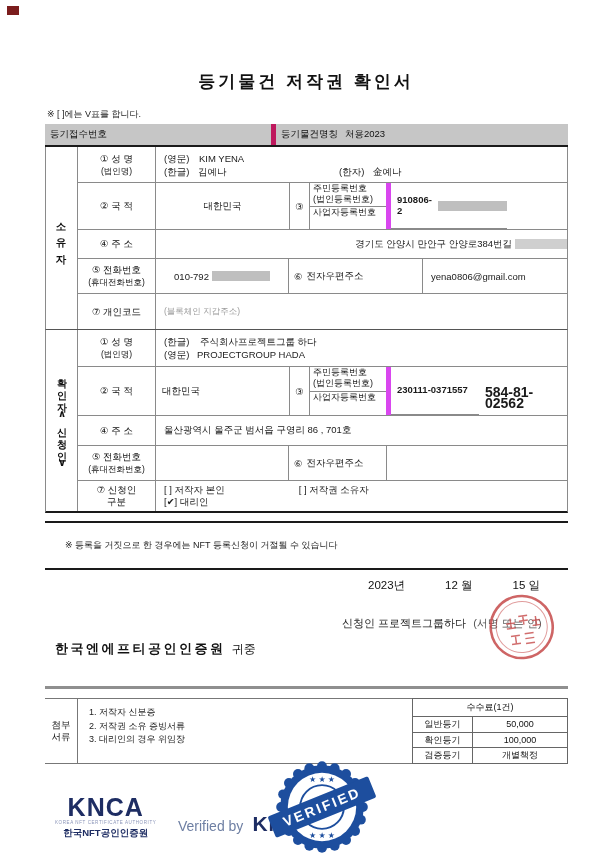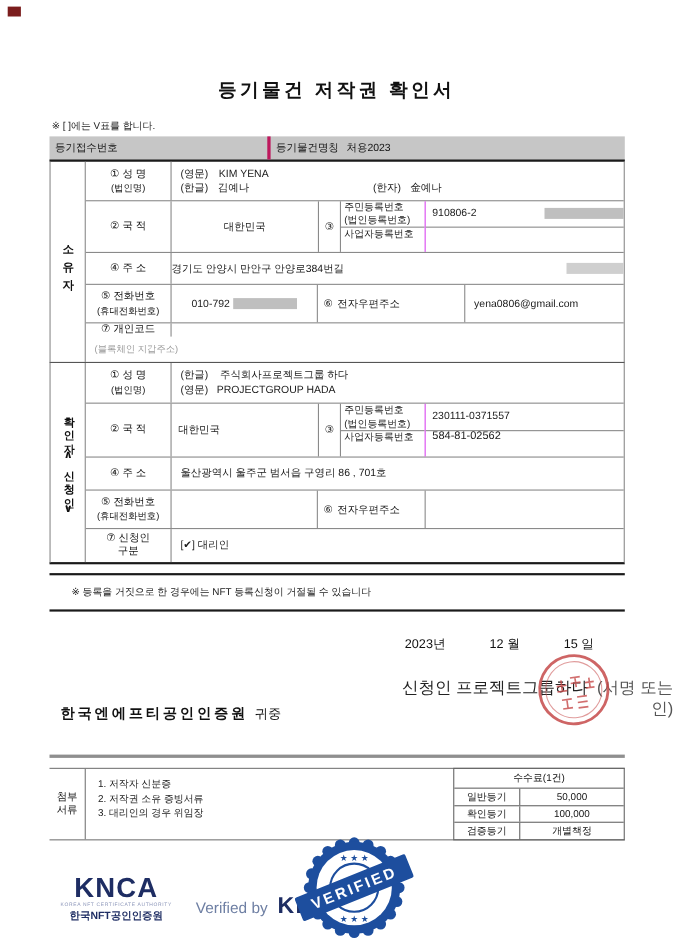--- a/index.html
+++ b/index.html
@@ -7,52 +7,52 @@
     position:relative;width:612px;height:864px;background:#ffffff;overflow:hidden;
     font-family:"Liberation Sans","DejaVu Sans",sans-serif;color:#1a1a1a;
   }
   .abs{position:absolute;}
   
   .doc-title{width:612px;text-align:center;font-size:17px;font-weight:bold;letter-spacing:3px;color:#111;}
   .chk-note{font-size:9px;color:#222;}
   
   .grayhead{display:flex;background:#c6c6c6;border-bottom:2px solid #1a1a1a;height:23px;box-sizing:border-box;}
   .grayhead .gcell{font-size:9.5px;color:#111;display:flex;align-items:center;padding-left:5px;box-sizing:border-box;}
-  .grayhead .gcell.first{width:201px;border-right:3px solid #be185d;}
+  .grayhead .gcell.first{width:231px;border-right:5px solid #be185d;}
   
   .section{display:flex;border-left:1px solid #8a8a8a;border-right:1px solid #8a8a8a;box-sizing:border-box;}
   .section.owner{border-bottom:1px solid #555;}
   .section.applicant{border-bottom:2px solid #1a1a1a;}
   .vcol{width:32px;border-right:1px solid #8a8a8a;display:flex;align-items:center;justify-content:center;box-sizing:border-box;}
   .vtext{writing-mode:vertical-rl;text-orientation:upright;font-size:10.5px;font-weight:bold;letter-spacing:5px;color:#111;}
   .rows{flex:1;display:flex;flex-direction:column;}
   .row{display:flex;border-bottom:1px solid #8a8a8a;box-sizing:border-box;}
   .row:last-child{border-bottom:none;}
   .lcell{width:78px;border-right:1px solid #8a8a8a;display:flex;flex-direction:column;align-items:center;justify-content:center;font-size:9.5px;color:#111;box-sizing:border-box;text-align:center;line-height:12px;}
   .lcell .sub{font-size:8.5px;}
   .ccell{flex:1;display:flex;align-items:center;font-size:9.5px;box-sizing:border-box;}
   .col2{display:flex;flex-direction:column;justify-content:center;width:100%;}
   .natcell{width:133px;display:flex;align-items:center;justify-content:center;box-sizing:border-box;}
   .natcell.leftalign{justify-content:flex-start;padding-left:6px;}
   .circcell{width:20px;border-left:1px solid #8a8a8a;display:flex;align-items:center;justify-content:center;box-sizing:border-box;font-size:9.5px;}
   .reglabels{width:77px;border-left:1px solid #8a8a8a;display:flex;flex-direction:column;box-sizing:border-box;}
-  .regvals{flex:1;border-left:1px solid #d946ef;display:flex;flex-direction:column;box-sizing:border-box;}
-  .subrow{flex:1;display:flex;flex-direction:column;align-items:flex-start;justify-content:space-between;padding-left:3px;font-size:9px;line-height:10.5px;box-sizing:border-box;}
+  .regvals{flex:1;border-left:5px solid #d946ef;display:flex;flex-direction:row;box-sizing:border-box;font-weight:bold;}
+  .subrow{flex:1;display:flex;flex-direction:column;align-items:flex-start;justify-content:flex-start;padding-left:3px;font-size:9px;line-height:10.5px;box-sizing:border-box;}
   .subrow.divider{border-bottom:1px solid #8a8a8a;}
   .phonecell{width:132px;display:flex;align-items:center;justify-content:center;box-sizing:border-box;}
   .emaillabel{width:98px;border-left:1px solid #8a8a8a;display:flex;align-items:center;padding-left:5px;box-sizing:border-box;}
   .emailval{flex:1;border-left:1px solid #8a8a8a;display:flex;align-items:center;padding-left:8px;box-sizing:border-box;}
   .redact{display:inline-block;height:10px;background:#bfbfbf;vertical-align:middle;margin-left:3px;}
   .placeholder{color:#9a9a9a;font-size:8.5px;padding-left:8px;}
   
   .notice-band{border-top:2px solid #1a1a1a;border-bottom:2px solid #1a1a1a;box-sizing:border-box;display:flex;align-items:center;}
   .notice-band span{font-size:9px;color:#222;padding-left:20px;}
   
   .dateline{display:flex;justify-content:space-between;font-size:11.5px;color:#111;gap:39px;}
-  .sigline{font-size:15px;color:#222;text-align:right;}
+  .sigline{font-size:11px;color:#222;text-align:right;}
   .recipient{font-size:13px;font-weight:bold;letter-spacing:2.5px;color:#111;}
   .recipient .suffix{font-size:12px;font-weight:normal;letter-spacing:0;}
   .gray-divider{background:#8f8f8f;height:3px;}
   
   .attach-block{border-top:1px solid #777;border-bottom:1px solid #777;box-sizing:border-box;position:absolute;}
   .attach-label{position:absolute;left:0;top:0;bottom:0;width:32px;border-right:1px solid #777;display:flex;flex-direction:column;align-items:center;justify-content:center;font-size:9.5px;line-height:12px;color:#111;}
   .attach-items{position:absolute;left:44px;top:7px;font-size:9px;line-height:13.5px;color:#222;}
   .feetable{position:absolute;right:0;top:-1px;bottom:-1px;width:156px;border:1px solid #666;box-sizing:border-box;display:flex;flex-direction:column;font-size:9px;color:#111;}
   .feehead{height:18px;border-bottom:1px solid #666;display:flex;align-items:center;justify-content:center;box-sizing:border-box;}
   .feerow{flex:1;display:flex;border-bottom:1px solid #666;box-sizing:border-box;}
@@ -145,21 +145,21 @@
                 <span></span>
               </div>
             </div>
           </div>
         </div>
 
         <div class="row" style="height:29px;">
           <div class="lcell">
             <div><span>④</span> <span>주 소</span></div>
           </div>
-          <div class="ccell" style="justify-content:space-between;">
+          <div class="ccell" style="justify-content:flex-end;">
             <span>경기도 안양시 만안구 안양로384번길</span>
             <span class="redact" style="width:52px;background:#cfcfcf;"></span>
           </div>
         </div>
 
         <div class="row" style="height:35px;">
           <div class="lcell">
             <div><span>⑤</span> <span>전화번호</span></div>
             <div class="sub">(휴대전화번호)</div>
           </div>
@@ -169,21 +169,21 @@
               <span class="redact" style="width:58px;"></span>
             </div>
             <div class="emaillabel" style="height:100%;">
               <span>⑥</span>
               <span style="margin-left:4px;">전자우편주소</span>
             </div>
             <div class="emailval" style="height:100%;margin-left:36px;">yena0806@gmail.com</div>
           </div>
         </div>
 
-        <div class="row" style="height:35px;flex-direction:column;">
+        <div class="row" style="height:35px;">
           <div class="lcell">
             <div><span>⑦</span> <span>개인코드</span></div>
           </div>
           <div class="ccell">
             <span class="placeholder">(블록체인 지갑주소)</span>
           </div>
         </div>
       </div>
     </div>
 
@@ -225,21 +225,21 @@
                 <span>(법인등록번호)</span>
               </div>
               <div class="subrow">
                 <span>사업자등록번호</span>
               </div>
             </div>
             <div class="regvals" style="height:100%;">
               <div class="subrow divider" style="flex-direction:row;align-items:center;padding-left:6px;font-size:9.5px;">
                 <span>230111-0371557</span>
               </div>
-              <div class="subrow" style="font-size:10px;padding-left:6px;">
+              <div class="subrow" style="font-size:14px;padding-left:6px;margin-top:20px;">
                 <span>584-81-02562</span>
               </div>
             </div>
           </div>
         </div>
 
         <div class="row" style="height:30px;">
           <div class="lcell">
             <div><span>④</span> <span>주 소</span></div>
           </div>
@@ -262,30 +262,34 @@
         </div>
 
         <div class="row" style="height:30px;">
           <div class="lcell">
             <div><span>⑦</span> <span>신청인</span></div>
             <div>구분</div>
           </div>
           <div class="ccell">
             <div class="col2" style="padding-left:8px;line-height:12.5px;">
               <div>
+                <span style="display:inline-block;width:132px;">[ ] 저작자 본인</span>
+                <span>[ ]  저작권 소유자</span>
+              </div>
+              <div>
                 <span>[✔] 대리인</span>
               </div>
             </div>
           </div>
         </div>
       </div>
     </div>
   </div>
 
-  <div class="abs notice-band" style="left:45px;top:521px;width:523px;height:35px;">
+  <div class="abs notice-band" style="left:45px;top:521px;width:523px;height:49px;">
     <span>※ 등록을 거짓으로 한 경우에는 NFT 등록신청이 거절될 수 있습니다</span>
   </div>
 
   <div class="abs dateline" style="left:368px;top:578px;width:172px;">
     <span>2023년</span>
     <span>12 월</span>
     <span>15 일</span>
   </div>
 
   <div class="abs sigline" style="left:342px;top:616px;">

